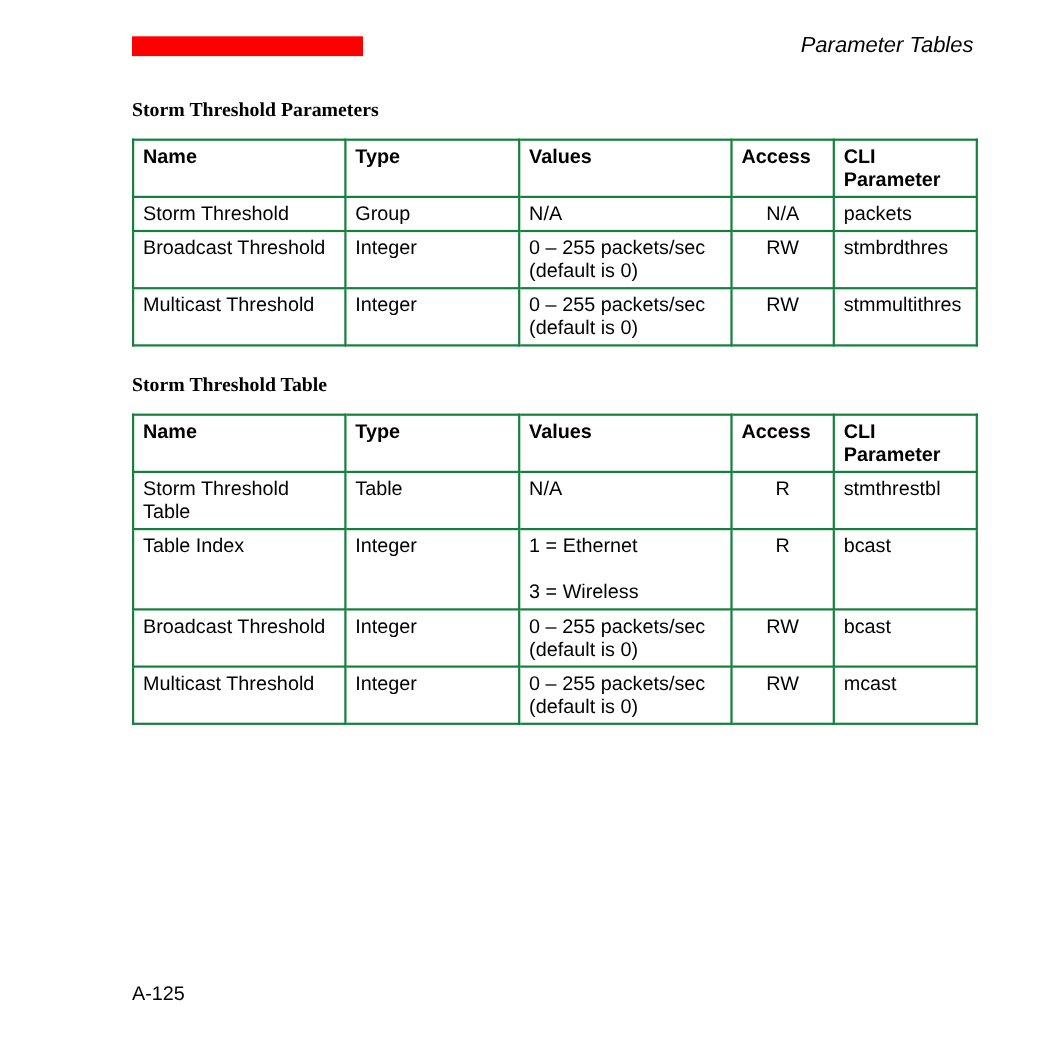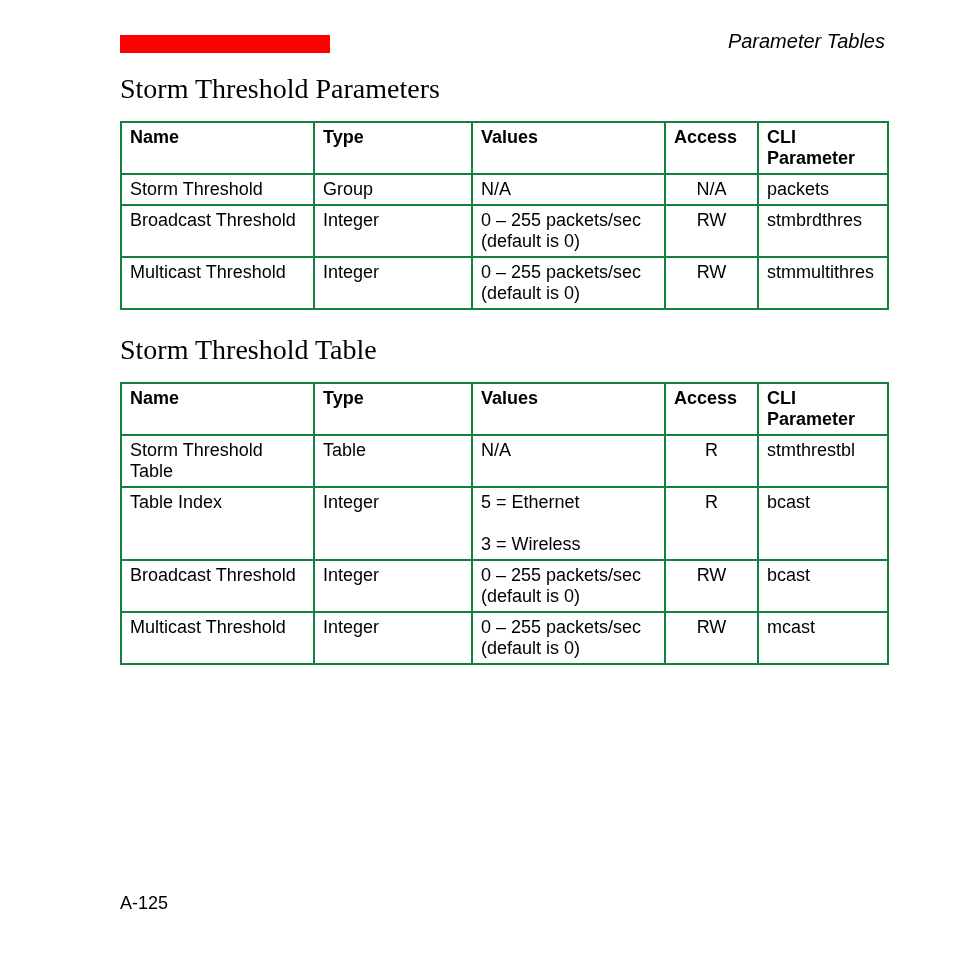--- a/index.html
+++ b/index.html
@@ -14,41 +14,41 @@
     position: relative;
   }
   .page {
     padding: 30px 65px 0 120px;
     box-sizing: border-box;
     height: 100%;
     position: relative;
   }
   .header-row {
     display: flex;
-    align-items: flex-end;
-    margin-bottom: 20px;
+    align-items: center;
+    margin-bottom: 36px;
   }
   .red-bar {
     width: 210px;
     height: 18px;
     background: #ff0000;
     flex-shrink: 0;
   }
   .header-title {
     flex: 1;
     text-align: right;
     font-style: italic;
     font-size: 20px;
     font-family: Arial, Helvetica, sans-serif;
     padding-right: 4px;
   }
   h2.section-heading {
     font-family: "Times New Roman", Times, serif;
-    font-weight: normal;
-    font-size: 28px;
+    font-weight: bold;
+    font-size: 18px;
     margin: 14px 0 16px 0;
   }
   table.param-table {
     border-collapse: collapse;
     width: 100%;
     font-family: Arial, Helvetica, sans-serif;
     font-size: 18px;
     margin-bottom: 24px;
   }
   table.param-table th,
@@ -145,21 +145,21 @@
     <tr>
       <td>Storm Threshold Table</td>
       <td>Table</td>
       <td>N/A</td>
       <td class="access">R</td>
       <td>stmthrestbl</td>
     </tr>
     <tr>
       <td>Table Index</td>
       <td>Integer</td>
-      <td class="multiline">5 = Ethernet
+      <td class="multiline">1 = Ethernet
 
 3 = Wireless</td>
       <td class="access">R</td>
       <td>bcast</td>
     </tr>
     <tr>
       <td>Broadcast Threshold</td>
       <td>Integer</td>
       <td>0 – 255 packets/sec (default is 0)</td>
       <td class="access">RW</td>

